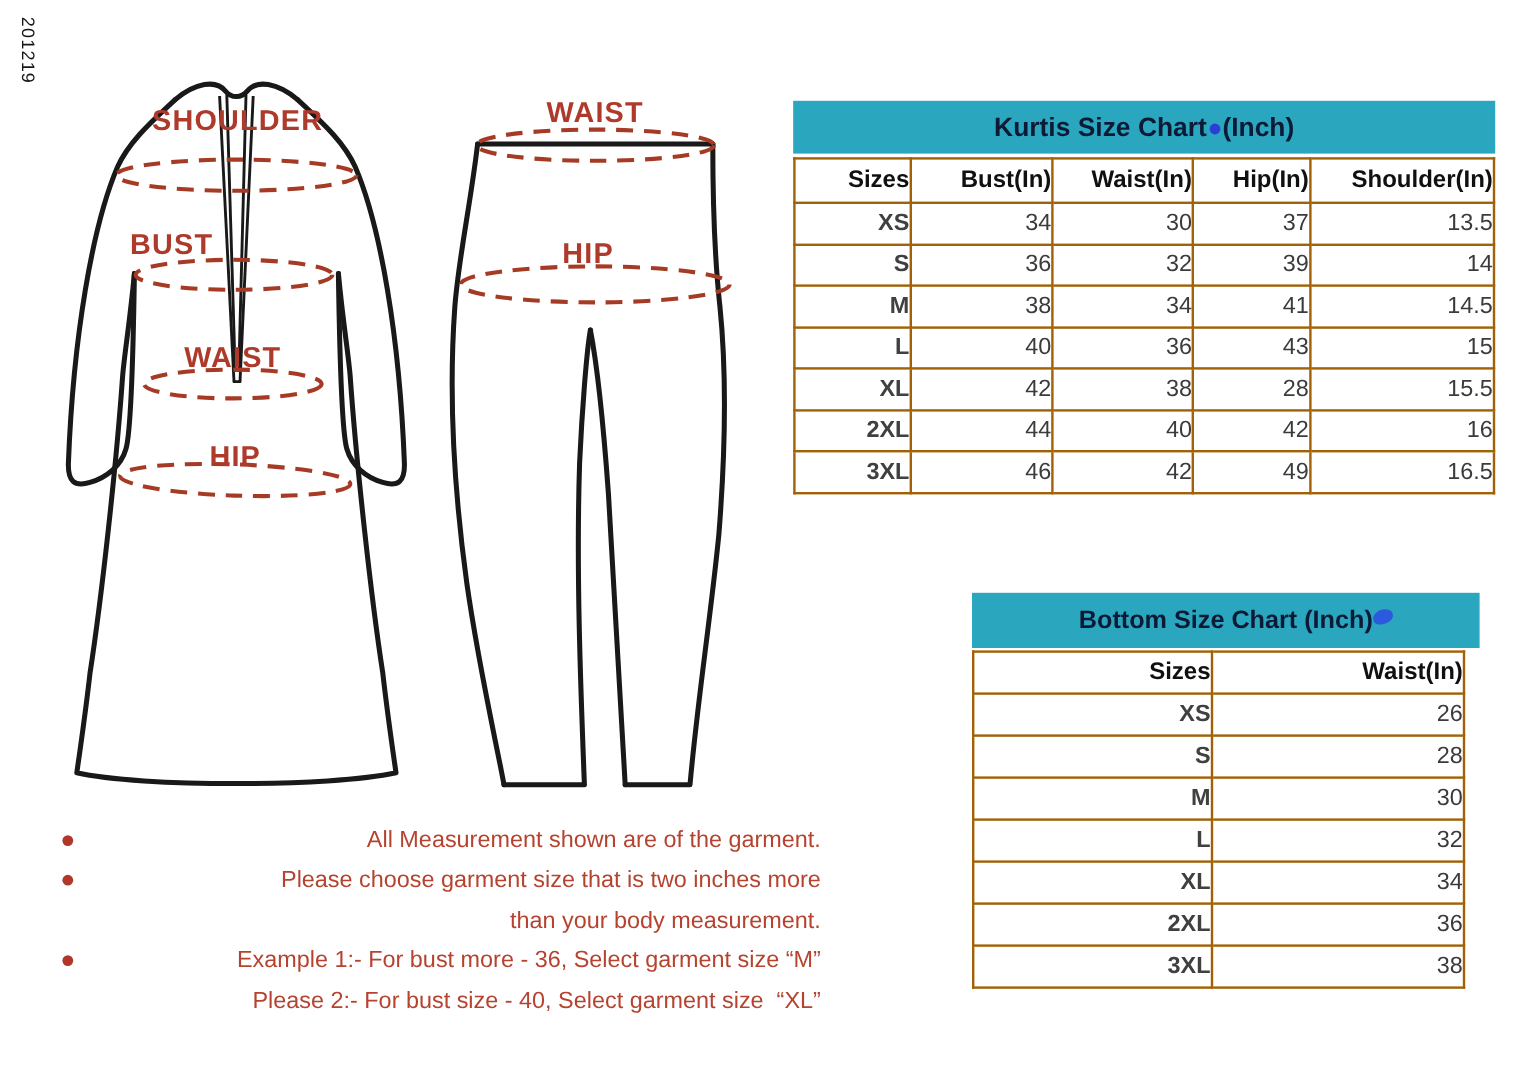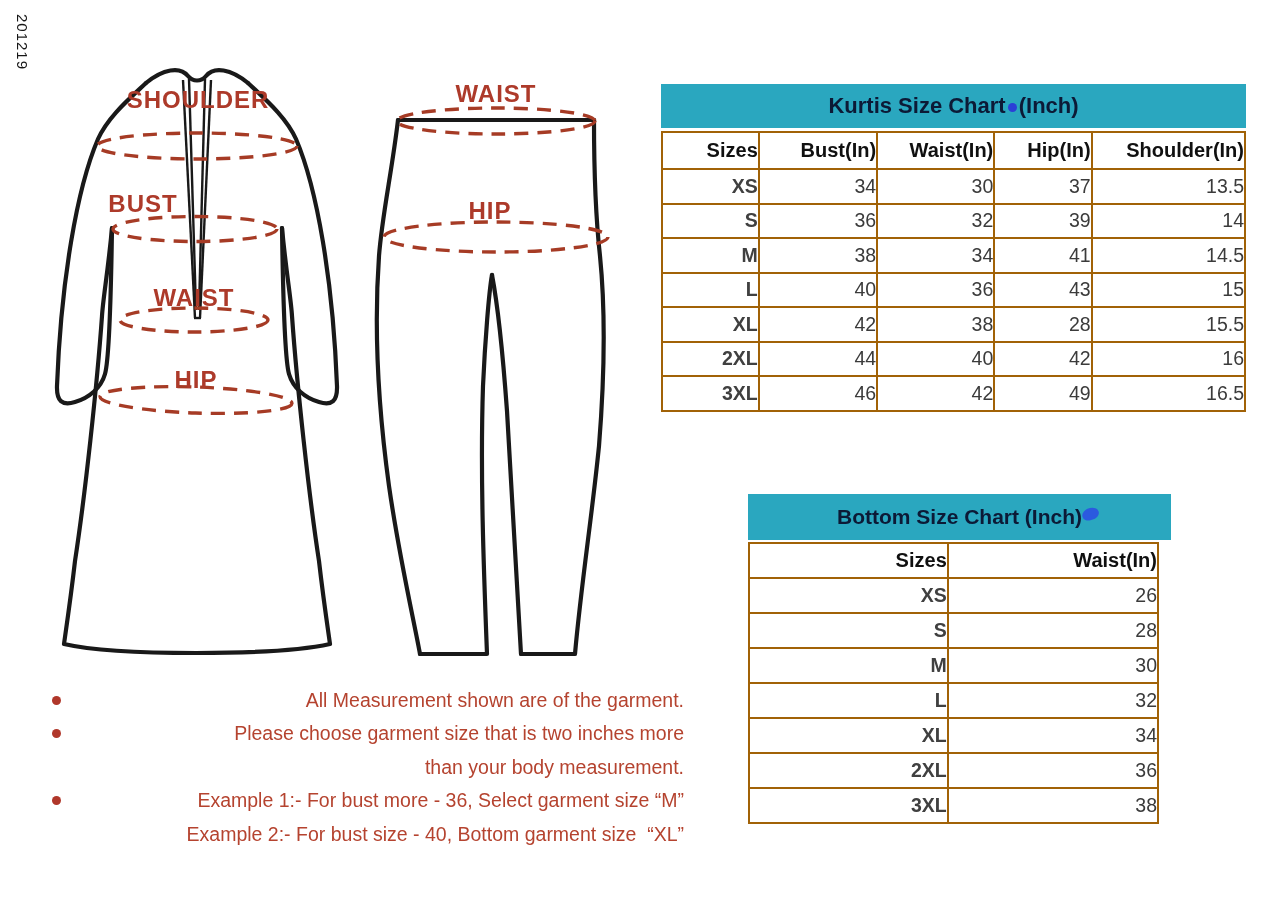--- a/index.html
+++ b/index.html
@@ -31,21 +31,21 @@
   td:first-child{font-weight:bold;color:#404040;}
   
   .chart-kurtis{left:661px;top:84px;width:585px;}
   .chart-kurtis .chart-band{height:44px;font-size:22px;margin-bottom:3px;}
   .chart-kurtis th{height:35px;font-size:20px;}
   .chart-kurtis td{height:32.5px;font-size:19.5px;}
   .chart-kurtis col.c1{width:16.6%}.chart-kurtis col.c2{width:20.3%}
   .chart-kurtis col.c3{width:20.1%}.chart-kurtis col.c4{width:16.7%}
   .chart-kurtis col.c5{width:26.3%}
   
-  .chart-bottom{left:748px;top:494px;width:423px;}
+  .chart-bottom{left:810px;top:494px;width:423px;}
   .chart-bottom .chart-band{height:46px;font-size:21px;margin-bottom:2px;}
   .chart-bottom table{width:411px;}
   .chart-bottom th{height:33px;font-size:20px;}
   .chart-bottom td{height:33px;font-size:19.5px;}
   .chart-bottom col.c1{width:48.6%}.chart-bottom col.c2{width:51.4%}
   
   .notes{position:absolute;left:44px;top:684px;width:640px;text-align:right;}
   .note-line{
     position:relative;padding-left:33px;font-size:19.5px;line-height:33.4px;
     color:#b5432f;white-space:pre;
@@ -231,16 +231,16 @@
           </tr>
         </tbody>
     </table>
   </div>
 
   <div class="notes">
       <div class="note-line bulleted">All Measurement shown are of the garment.</div>
       <div class="note-line bulleted">Please choose garment size that is two inches more</div>
       <div class="note-line">than your body measurement.</div>
       <div class="note-line bulleted">Example 1:- For bust more - 36, Select garment size “M”</div>
-      <div class="note-line">Example 2:- For bust size - 40, Bottom garment size  “XL”</div>
+      <div class="note-line">Please 2:- For bust size - 40, Select garment size  “XL”</div>
     </div>
 
 </div>
 
 </body></html>

